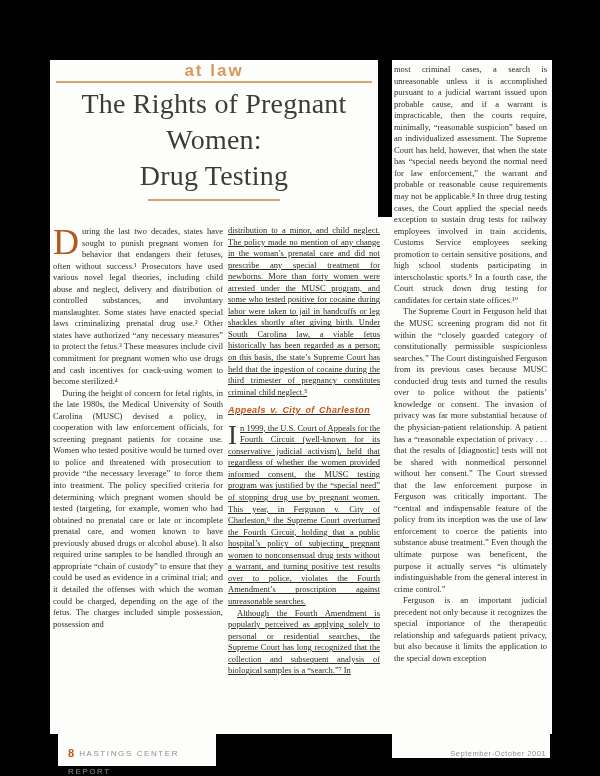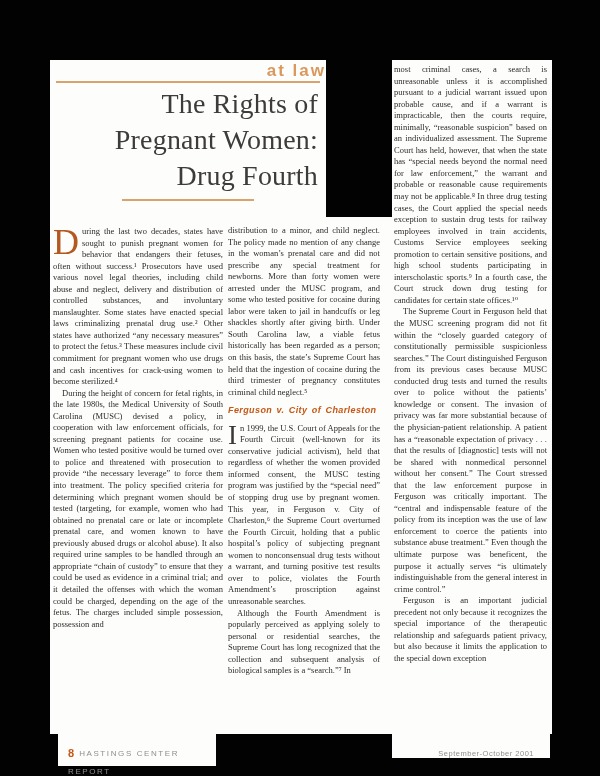--- a/index.html
+++ b/index.html
@@ -3,25 +3,25 @@
 <meta charset="utf-8">
 <style>
   html,body{margin:0;padding:0;}
   body{
     width:600px;height:776px;background:#020202;position:relative;
     font-family:"Liberation Serif","DejaVu Serif",serif;overflow:hidden;
   }
   .abs{position:absolute;box-sizing:border-box;}
 
   
-  .title-block{left:50px;top:60px;width:276px;height:159px;background:#fdfdfb;text-align:right;overflow:hidden;}
+  .title-block{left:50px;top:60px;width:328px;height:159px;background:#fdfdfb;text-align:center;overflow:hidden;}
   .body-bg{left:50px;top:217px;width:502px;height:517px;background:#fdfdfb;}
   .col3-strip{left:392px;top:60px;width:160px;height:674px;background:#fdfdfb;}
   .footer-left{left:58px;top:734px;width:158px;height:32px;background:#fdfdfb;padding:8px 2px 0 10px;}
-  .footer-right{left:392px;top:734px;width:158px;height:24px;background:#fdfdfb;text-align:right;padding:8px 16px 0 0;}
+  .footer-right{left:392px;top:734px;width:158px;height:24px;background:#fdfdfb;text-align:right;padding:8px 4px 0 0;}
 
   
   .banner{
     margin-top:2px;font-family:"Liberation Sans",sans-serif;font-weight:bold;
     font-size:17px;letter-spacing:2px;color:#d9985e;line-height:18px;
   }
   .banner-rule{height:2px;background:#d8a36e;margin:1px 6px 0 6px;}
   .title{
     margin:3px 8px 0 8px;font-weight:normal;font-size:28px;line-height:36px;
     color:#3e3c3a;letter-spacing:0.2px;
@@ -30,21 +30,21 @@
   .byline{
     font-family:"Liberation Sans",sans-serif;font-size:10.5px;color:#9b9b9b;
     letter-spacing:0.3px;line-height:12px;
   }
 
   
   .col{overflow:hidden;color:#2d2b29;font-size:8.5px;line-height:11.55px;text-align:justify;}
   .col p{margin:0;}
   .col p.indent{text-indent:9px;}
   .col1{left:53px;top:226px;width:170px;height:506px;}
-  .col2{left:228px;top:225px;width:152px;height:507px;}
+  .col2{left:228px;top:225px;width:152px;height:507px;text-decoration:underline;}
   .col3{left:394px;top:64px;width:153px;height:668px;}
   .dropcap{
     float:left;font-size:36px;line-height:29px;margin:2px 3px 0 0;
     font-family:"Liberation Serif","DejaVu Serif",serif;
   }
   .dc-orange{color:#b4581f;}
   .dc-dark{color:#3a3836;font-size:27px;line-height:21px;margin:2px 3px 0 0;}
   .case-heading{
     margin:7px 0 6px 0 !important;font-family:"Liberation Sans",sans-serif;
     font-weight:bold;font-style:italic;font-size:9px;letter-spacing:0.4px;
@@ -70,33 +70,33 @@
 
 <div class="abs body-bg"></div>
 
 <div class="abs col3-strip"></div>
 
 <div class="abs title-block">
   <div class="banner">at law</div>
   <div class="banner-rule"></div>
   <div class="title">
     <div>The Rights of Pregnant Women:</div>
-    <div>Drug Fourth</div>
+    <div>Drug Testing</div>
   </div>
   <div class="title-rule"></div>
 </div>
 
 <div class="abs col col1">
   <p><span class="dropcap dc-orange">D</span><span>uring the last two decades, states have sought to punish pregnant women for behavior that endangers their fetuses, often without success.¹ Prosecutors have used various novel legal theories, including child abuse and neglect, delivery and distribution of controlled substances, and involuntary manslaughter. Some states have enacted special laws criminalizing prenatal drug use.² Other states have authorized “any necessary measures” to protect the fetus.³ These measures include civil commitment for pregnant women who use drugs and cash incentives for crack-using women to become sterilized.⁴</span></p>
   <p class="indent">During the height of concern for fetal rights, in the late 1980s, the Medical University of South Carolina (MUSC) devised a policy, in cooperation with law enforcement officials, for screening pregnant patients for cocaine use. Women who tested positive would be turned over to police and threatened with prosecution to provide “the necessary leverage” to force them into treatment. The policy specified criteria for determining which pregnant women should be tested (targeting, for example, women who had obtained no prenatal care or late or incomplete prenatal care, and women known to have previously abused drugs or alcohol abuse). It also required urine samples to be handled through an appropriate “chain of custody” to ensure that they could be used as evidence in a criminal trial; and it detailed the offenses with which the woman could be charged, depending on the age of the fetus. The charges included simple possession, possession and</p>
 </div>
 
 <div class="abs col col2">
   <p>distribution to a minor, and child neglect. The policy made no mention of any change in the woman’s prenatal care and did not prescribe any special treatment for newborns. More than forty women were arrested under the MUSC program, and some who tested positive for cocaine during labor were taken to jail in handcuffs or leg shackles shortly after giving birth. Under South Carolina law, a viable fetus historically has been regarded as a person; on this basis, the state’s Supreme Court has held that the ingestion of cocaine during the third trimester of pregnancy constitutes criminal child neglect.⁵</p>
-  <p class="case-heading">Ferguson v. City of Charleston</p>
+  <p class="case-heading">Appeals v. City of Charleston</p>
   <p><span class="dropcap dc-dark">I</span><span>n 1999, the U.S. Court of Appeals for the Fourth Circuit (well-known for its conservative judicial activism), held that regardless of whether the women provided informed consent, the MUSC testing program was justified by the “special need” of stopping drug use by pregnant women. This year, in Ferguson v. City of Charleston,⁶ the Supreme Court overturned the Fourth Circuit, holding that a public hospital’s policy of subjecting pregnant women to nonconsensual drug tests without a warrant, and turning positive test results over to police, violates the Fourth Amendment’s proscription against unreasonable searches.</span></p>
   <p class="indent">Although the Fourth Amendment is popularly perceived as applying solely to personal or residential searches, the Supreme Court has long recognized that the collection and subsequent analysis of biological samples is a “search.”⁷ In</p>
 </div>
 
 <div class="abs col col3">
   <p>most criminal cases, a search is unreasonable unless it is accomplished pursuant to a judicial warrant issued upon probable cause, and if a warrant is impracticable, then the courts require, minimally, “reasonable suspicion” based on an individualized assessment. The Supreme Court has held, however, that when the state has “special needs beyond the normal need for law enforcement,” the warrant and probable or reasonable cause requirements may not be applicable.⁸ In three drug testing cases, the Court applied the special needs exception to sustain drug tests for railway employees involved in train accidents, Customs Service employees seeking promotion to certain sensitive positions, and high school students participating in interscholastic sports.⁹ In a fourth case, the Court struck down drug testing for candidates for certain state offices.¹⁰</p>
   <p class="indent">The Supreme Court in Ferguson held that the MUSC screening program did not fit within the “closely guarded category of constitutionally permissible suspicionless searches.” The Court distinguished Ferguson from its previous cases because MUSC conducted drug tests and turned the results over to police without the patients’ knowledge or consent. The invasion of privacy was far more substantial because of the physician-patient relationship. A patient has a “reasonable expectation of privacy . . . that the results of [diagnostic] tests will not be shared with nonmedical personnel without her consent.” The Court stressed that the law enforcement purpose in Ferguson was critically important. The “central and indispensable feature of the policy from its inception was the use of law enforcement to coerce the patients into substance abuse treatment.” Even though the ultimate purpose was beneficent, the purpose it actually serves “is ultimately indistinguishable from the general interest in crime control.”</p>
   <p class="indent">Ferguson is an important judicial precedent not only because it recognizes the special importance of the therapeutic relationship and safeguards patient privacy, but also because it limits the application to the special down exception</p>
 </div>
 

